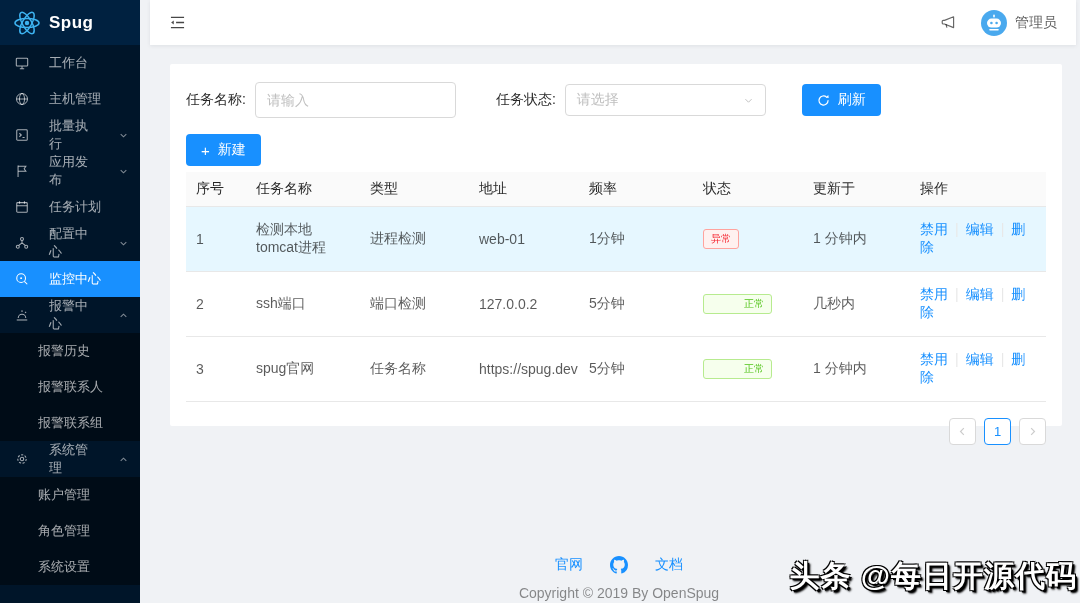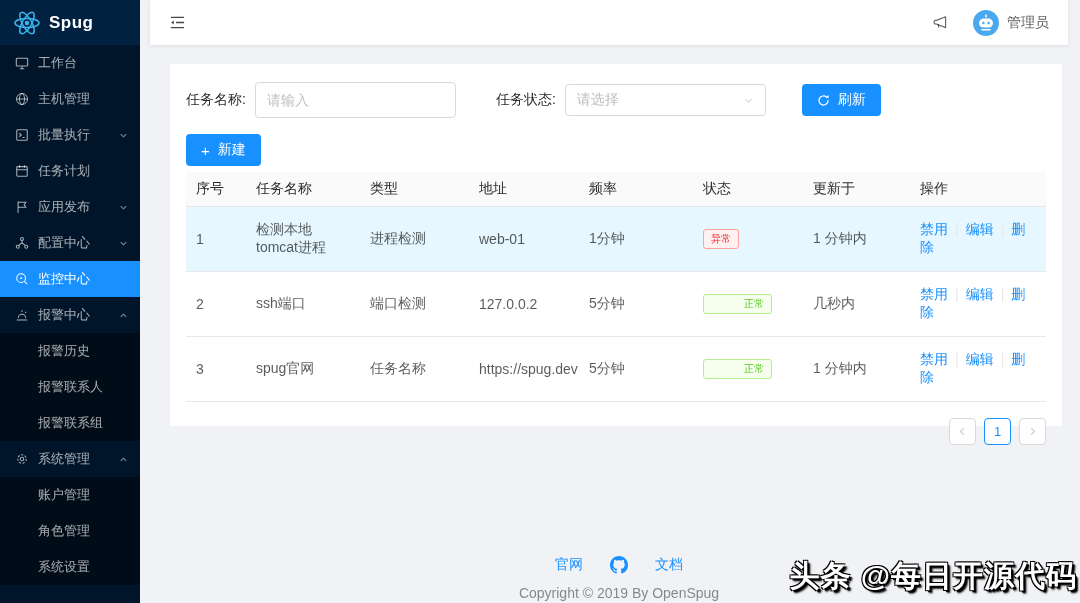--- a/index.html
+++ b/index.html
@@ -7,28 +7,28 @@
   .app {
     position:relative; width:1080px; height:603px; overflow:hidden;
     font-family:"Liberation Sans","DejaVu Sans",sans-serif;
     background:#f0f2f5; font-size:14px; color:rgba(0,0,0,.65);
   }
   
   .sidebar { position:absolute; left:0; top:0; width:140px; height:603px; background:#001529; color:rgba(255,255,255,.65); z-index:3; }
   .logo { height:45px; background:#002140; display:flex; align-items:center; padding-left:13px; gap:8px; }
   .logo-text { color:#fff; font-size:17px; font-weight:bold; letter-spacing:.5px; }
   .menu { font-size:13px; }
-  .menu-item { height:36px; display:flex; align-items:center; padding:0 12px 0 15px; gap:9px; cursor:pointer; }
+  .menu-item { height:36px; display:flex; align-items:center; padding:0 12px 0 15px; gap:20px; cursor:pointer; }
   .menu-item .mi { display:flex; width:14px; height:14px; flex:none; }
   .menu-item .chev { margin-left:auto; display:flex; color:rgba(255,255,255,.5); }
   .menu-item.active { background:#1890ff; color:#fff; }
   .submenu { background:#000c17; }
   .submenu .menu-item { padding-left:38px; }
   
-  .header { position:absolute; left:150px; top:0; right:12px; height:45px; background:#fff; z-index:2;
+  .header { position:absolute; left:150px; top:0; right:4px; height:45px; background:#fff; z-index:2;
             display:flex; align-items:center; padding:0 19px; box-shadow:0 1px 4px rgba(0,21,41,.08); }
   .fold { display:flex; cursor:pointer; }
   .header-right { margin-left:auto; display:flex; align-items:center; gap:24px; }
   .notice { display:flex; cursor:pointer; }
   .user { display:flex; align-items:center; gap:8px; cursor:pointer; color:rgba(0,0,0,.65); }
   
   .main { position:absolute; left:150px; top:45px; right:0; bottom:0; background:#f0f2f5; }
   .card { position:absolute; left:20px; top:19px; right:18px; height:362px; background:#fff; border-radius:2px; }
   .filter-row { display:flex; align-items:center; padding:18px 16px 0 16px; }
   .flabel { color:rgba(0,0,0,.85); margin-right:9px; }
@@ -118,39 +118,39 @@
         <span>批量执行</span>
         <span class="chev">
           <svg viewBox="0 0 16 16" width="9" height="9" fill="none" stroke="currentColor" stroke-width="1.8">
               <path d="M3 5.5l5 5 5-5"></path>
             </svg>
         </span>
       </div>
       <div class="menu-item">
         <span class="mi">
           <svg viewBox="0 0 16 16" width="14" height="14" fill="none" stroke="currentColor" stroke-width="1.2">
+              <path d="M3.5 14.8V1.6"></path>
+              <path d="M3.5 2.6h8.9l-1.9 2.8 1.9 2.8H3.5"></path>
+            </svg>
+        </span>
+        <span>应用发布</span>
+        <span class="chev">
+          <svg viewBox="0 0 16 16" width="9" height="9" fill="none" stroke="currentColor" stroke-width="1.8">
+              <path d="M3 5.5l5 5 5-5"></path>
+            </svg>
+        </span>
+      </div>
+      <div class="menu-item">
+        <span class="mi">
+          <svg viewBox="0 0 16 16" width="14" height="14" fill="none" stroke="currentColor" stroke-width="1.2">
               <rect x="2" y="3" width="12" height="11" rx="1"></rect>
               <path d="M2 6.6h12M5.2 1.4v3M10.8 1.4v3"></path>
             </svg>
         </span>
         <span>任务计划</span>
-      </div>
-      <div class="menu-item">
-        <span class="mi">
-          <svg viewBox="0 0 16 16" width="14" height="14" fill="none" stroke="currentColor" stroke-width="1.2">
-              <path d="M3.5 14.8V1.6"></path>
-              <path d="M3.5 2.6h8.9l-1.9 2.8 1.9 2.8H3.5"></path>
-            </svg>
-        </span>
-        <span>应用发布</span>
-        <span class="chev">
-          <svg viewBox="0 0 16 16" width="9" height="9" fill="none" stroke="currentColor" stroke-width="1.8">
-              <path d="M3 5.5l5 5 5-5"></path>
-            </svg>
-        </span>
       </div>
       <div class="menu-item">
         <span class="mi">
           <svg viewBox="0 0 16 16" width="14" height="14" fill="none" stroke="currentColor" stroke-width="1.2">
               <circle cx="8" cy="3.4" r="1.7"></circle>
               <circle cx="3.2" cy="12.2" r="1.7"></circle>
               <circle cx="12.8" cy="12.2" r="1.7"></circle>
               <path d="M8 5.2v2.6M8 7.8l-3.7 3M8 7.8l3.7 3"></path>
             </svg>
         </span>

